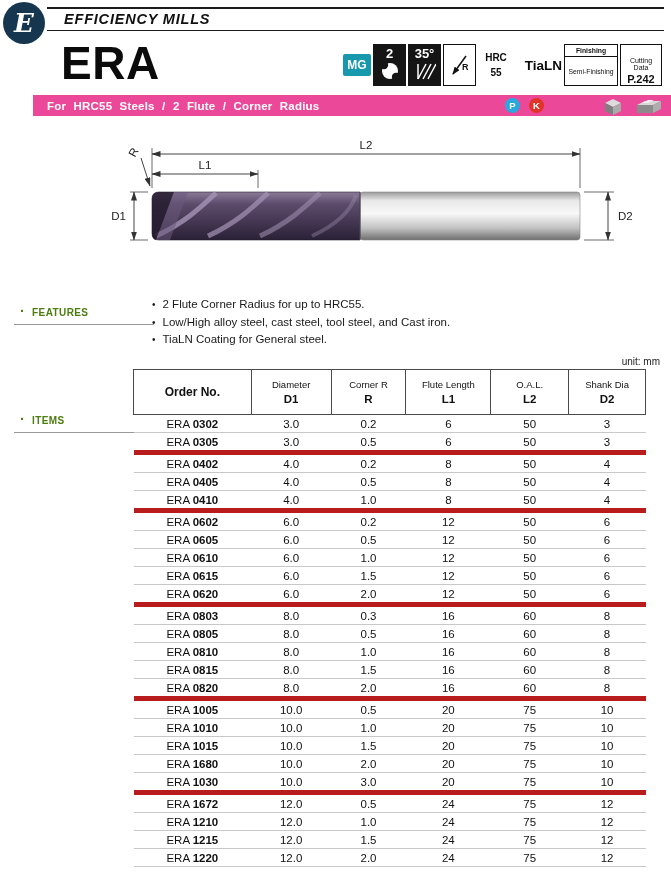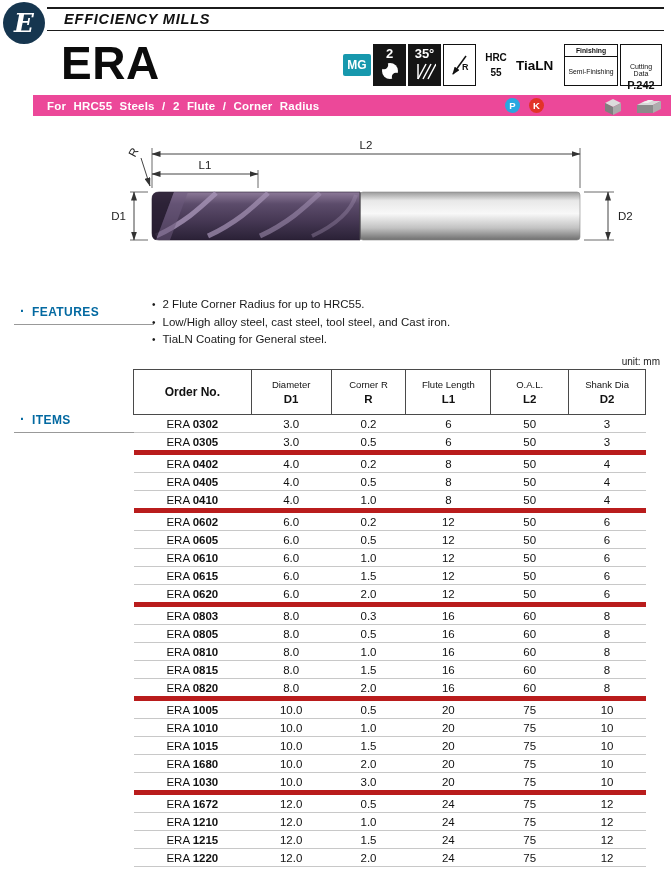--- a/index.html
+++ b/index.html
@@ -21,47 +21,47 @@
   
   .badges{position:absolute;top:44px;right:9px;height:42px;display:flex;align-items:center;gap:2px;}
   .badge-mg{width:28px;height:22px;background:#1798ad;color:#fff;font-weight:bold;font-size:12px;
     display:flex;align-items:center;justify-content:center;border-radius:2px;}
   .badge-dark{width:33px;height:42px;background:#151515;color:#fff;display:flex;flex-direction:column;
     align-items:center;padding-top:2px;box-sizing:border-box;}
   .badge-dark .num{font-size:13px;font-weight:bold;line-height:15px;}
   .badge-frame{width:33px;height:42px;background:#fff;border:1.5px solid #111;box-sizing:border-box;
     display:flex;align-items:center;justify-content:center;}
   .badge-hrc{width:36px;text-align:center;font-weight:bold;font-size:10px;line-height:15px;color:#0a0a0a;}
-  .badge-coating{width:46px;text-align:left;font-weight:bold;font-size:13.5px;color:#0a0a0a;}
+  .badge-coating{width:46px;text-align:right;font-weight:bold;font-size:13.5px;color:#0a0a0a;}
   .badge-fin{width:54px;height:42px;border:1.2px solid #111;box-sizing:border-box;display:flex;
     flex-direction:column;font-size:6.8px;text-align:center;color:#111;background:#fff;}
   .fin-top{border-bottom:1px solid #111;padding:2px 0;font-weight:bold;}
   .fin-bot{flex:1;display:flex;align-items:center;justify-content:center;padding:1px;}
   .badge-cut{width:42px;height:42px;border:1.2px solid #111;box-sizing:border-box;text-align:center;
-    font-size:7px;padding-top:18px;color:#111;background:#fff;}
+    font-size:7px;padding-top:12px;color:#111;background:#fff;}
   .page-ref{font-size:11px;font-weight:bold;margin-top:2px;}
 
   
   .app-bar{position:absolute;left:33px;top:95px;right:0;height:21px;background:#ec4899;
     display:flex;align-items:center;color:#fff;}
   .bar-text{margin-left:14px;font-size:11.5px;font-weight:bold;letter-spacing:0.2px;word-spacing:4px;}
   .bar-spacer{flex:1;}
   .circ{width:15px;height:15px;border-radius:50%;display:flex;align-items:center;justify-content:center;
     font-size:9.5px;font-weight:bold;color:#fff;margin-right:9px;}
   .circ-p{background:#29a8e0;}
   .circ-k{background:#e23328;margin-right:56px;}
   .bar-icon{margin-right:8px;display:block;}
 
   
   .diagram{position:absolute;left:88px;top:136px;}
   .diagram text{fill:#222;font-size:11.5px;font-family:"Liberation Sans",sans-serif;}
 
   
   .sec-label{position:absolute;left:14px;width:134px;border-bottom:1px solid #999;font-weight:bold;
-    font-size:12px;padding:0 0 5px 6px;color:#0369a1;letter-spacing:0.4px;}
+    font-size:10px;padding:0 0 5px 6px;color:#4d7c0f;letter-spacing:0.4px;}
   .sec-label::before{content:"·";font-weight:900;margin-right:7px;font-size:14px;}
   .features-label{top:303px;}
   .items-label{top:379px;margin-top:32px;}
 
   .features-list{position:absolute;left:152px;top:296px;list-style:none;margin:0;padding:0;}
   .features-list li{font-size:11.5px;line-height:16.5px;color:#1a1a1a;}
   .features-list li::before{content:"•";margin-right:7px;font-size:10px;}
 
   .unit-note{position:absolute;right:11px;top:356px;font-size:10px;color:#222;}
 

